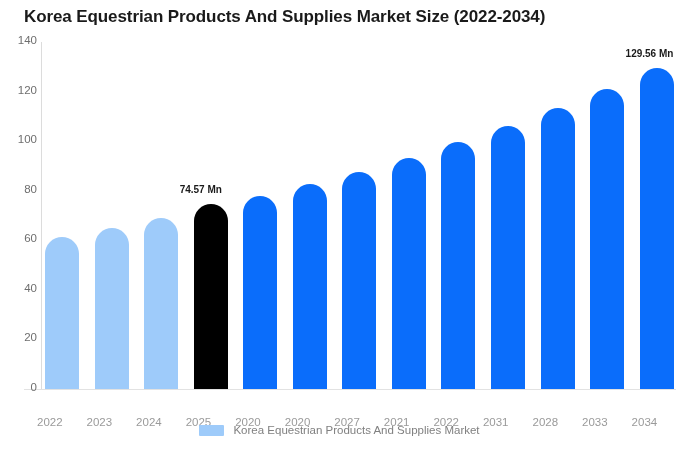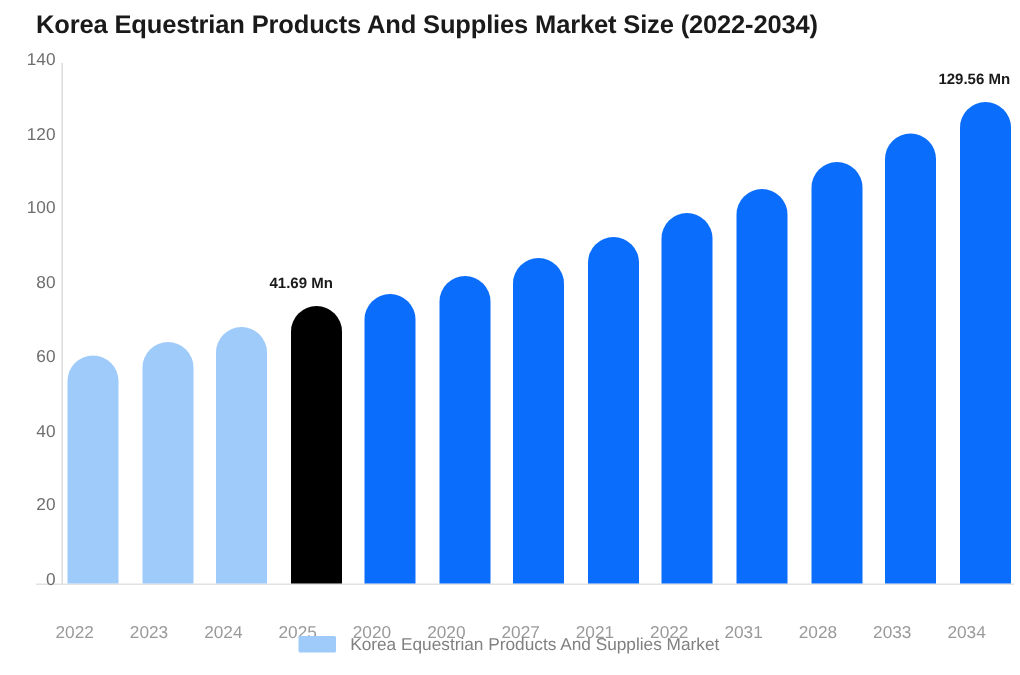--- a/index.html
+++ b/index.html
@@ -43,21 +43,21 @@
     font-size:11.5px;color:#9a9a9a;
   }
 
   .bar-label{
     position:absolute;font-size:10px;font-weight:bold;color:#1a1a1a;
     white-space:nowrap;
   }
 
   .legend{
     position:absolute;left:0;top:424px;width:679px;
-    display:flex;justify-content:center;align-items:flex-start;gap:9px;
+    display:flex;justify-content:center;align-items:flex-end;gap:9px;
   }
   .legend-swatch{width:25px;height:11px;border-radius:1px;}
   .legend-label{font-size:11.5px;color:#808080;}
 </style>
 </head>
 <body>
 
 <div id="chart-root">
 
   <div class="chart-title">Korea Equestrian Products And Supplies Market Size (2022-2034)</div>
@@ -100,21 +100,21 @@
         <div class="xtick" style="left: 284.75px;">2020</div>
         <div class="xtick" style="left: 334.3px;">2027</div>
         <div class="xtick" style="left: 383.85px;">2021</div>
         <div class="xtick" style="left: 433.4px;">2022</div>
         <div class="xtick" style="left: 482.95px;">2031</div>
         <div class="xtick" style="left: 532.5px;">2028</div>
         <div class="xtick" style="left: 582.05px;">2033</div>
         <div class="xtick" style="left: 631.6px;">2034</div>
       </div>
     <div id="annotations">
-        <div class="bar-label" style="top: 184.173px; left: 179.65px;">41.69 Mn</div>
+        <div class="bar-label" style="top: 184.173px; left: 179.65px;">74.57 Mn</div>
         <div class="bar-label" style="top: 47.8763px; left: 625.6px;">129.56 Mn</div>
       </div>
   </div>
 
   <div class="legend">
     <span class="legend-swatch" style="background: rgb(158, 203, 250);"></span>
     <span class="legend-label">Korea Equestrian Products And Supplies Market</span>
   </div>
 
 </div>

